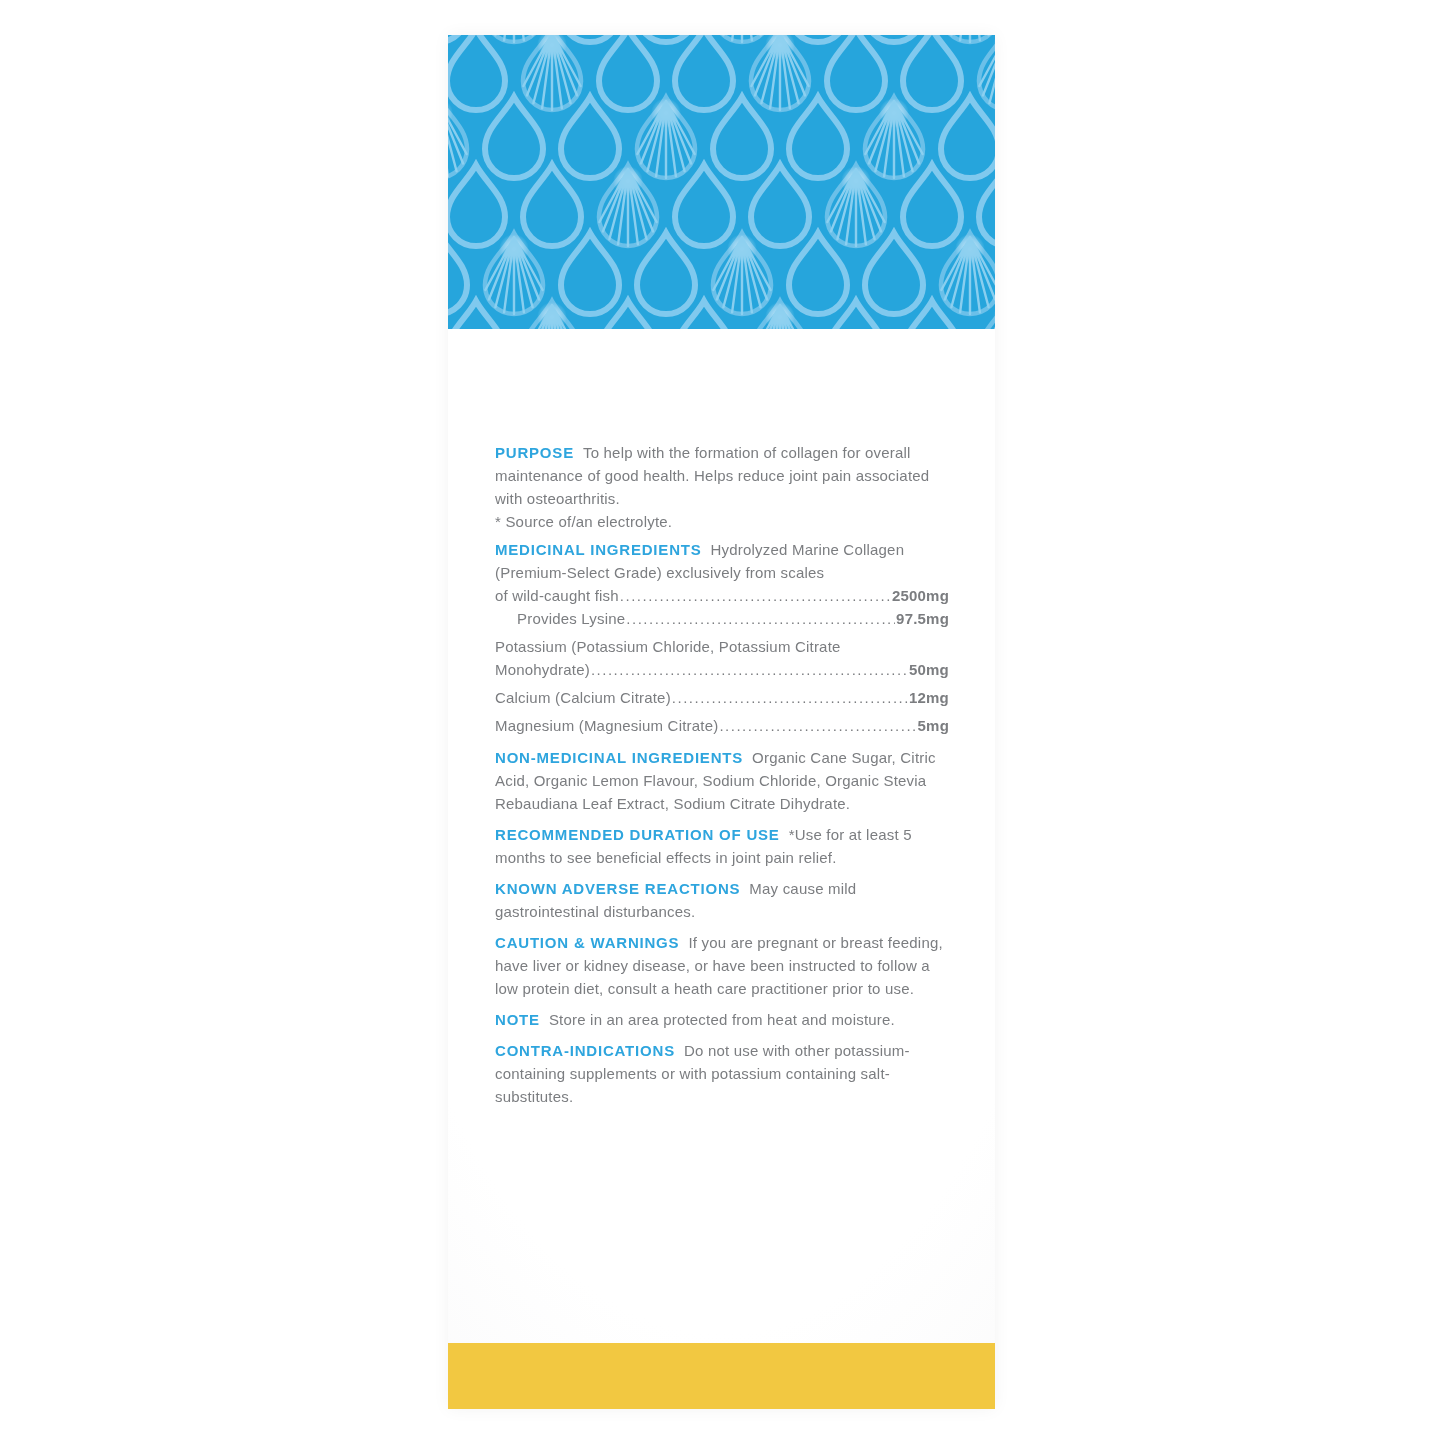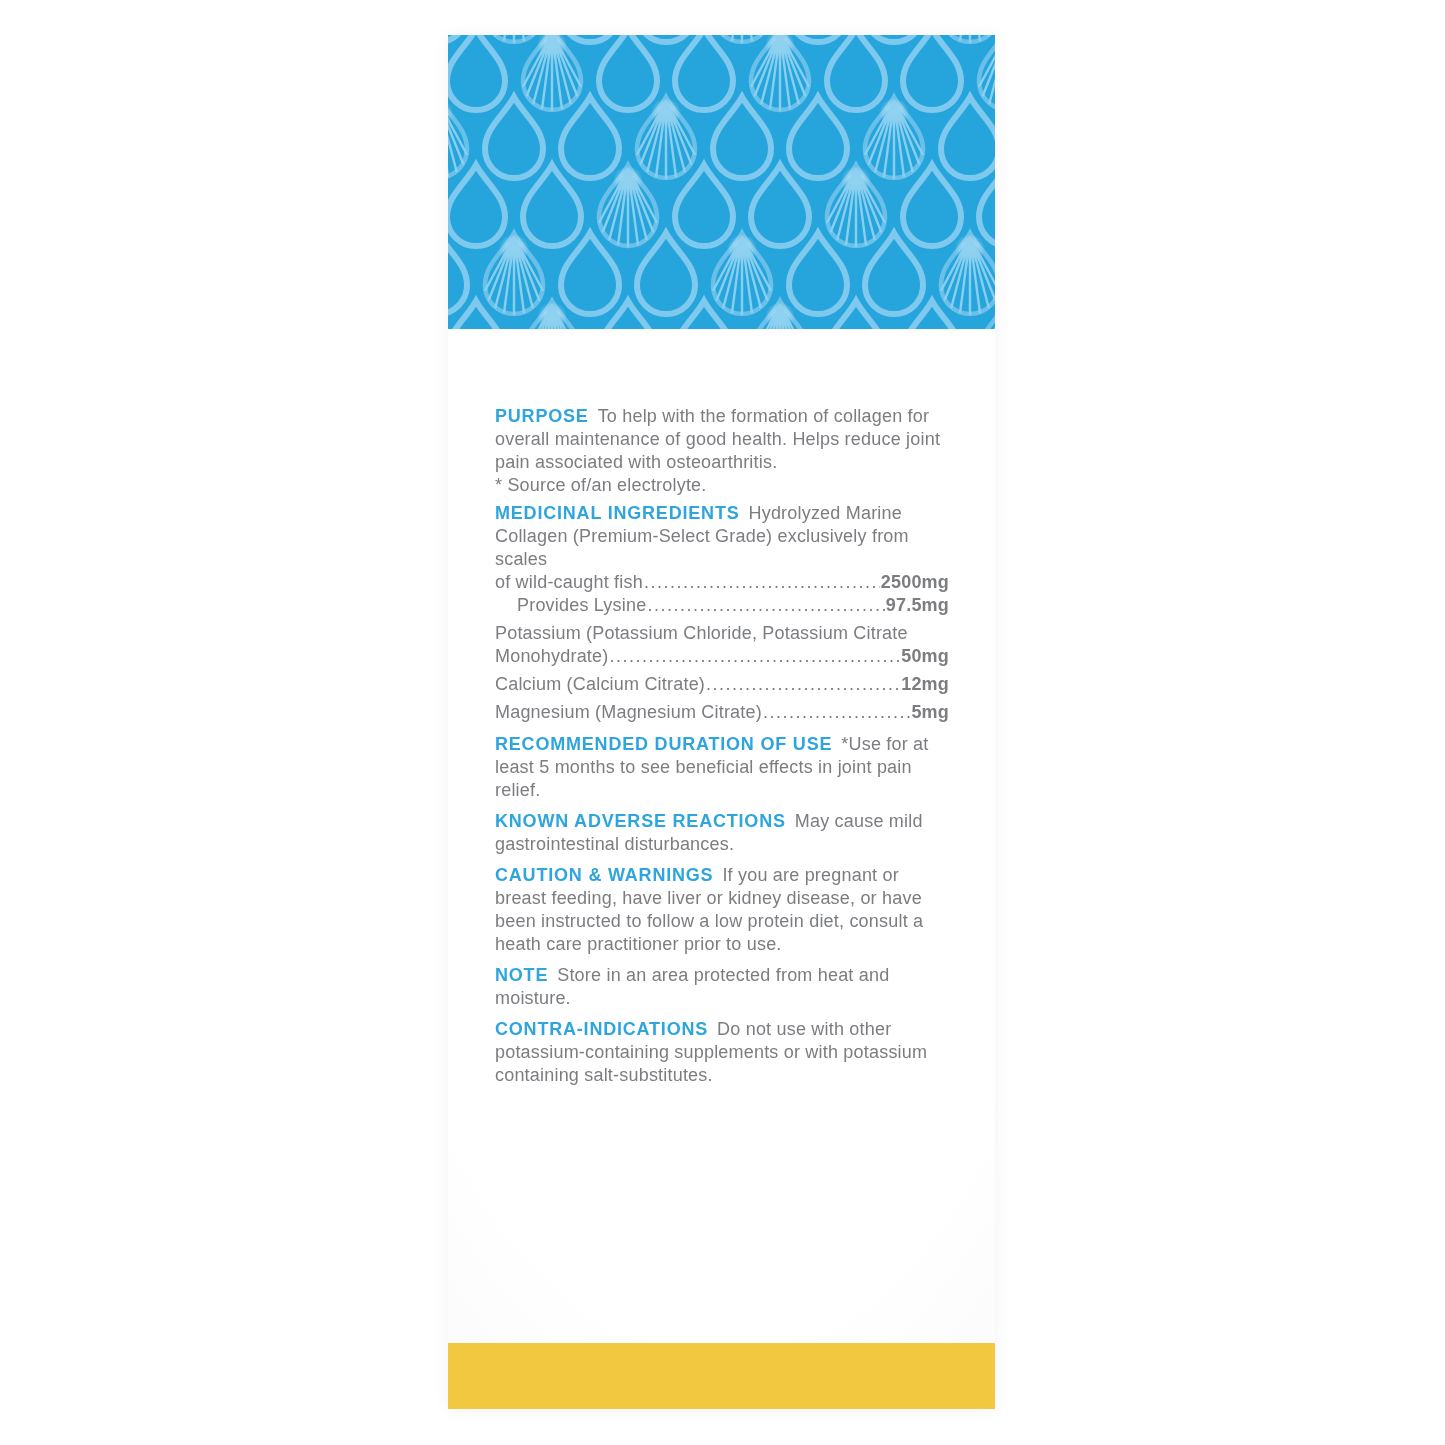--- a/index.html
+++ b/index.html
@@ -14,23 +14,24 @@
     display:flex; flex-direction:column;
     background:radial-gradient(120% 90% at 50% 45%, #ffffff 55%, #f5f5f6 100%);
     box-shadow:0 0 16px rgba(0,0,0,0.05);
   }
   .pattern-header { width:547px; height:294px; flex:none; overflow:hidden; }
   .pattern-header svg { display:block; }
   .content {
     flex:1 1 auto;
     padding:76px 46px 0 47px;
     color:#7b7d80;
-    font-size:18px;
+    font-size:15px;
     line-height:23px;
     letter-spacing:0.2px;
+    margin-top:36px;
   }
   .sec { margin:0 0 8px 0; }
   .sec.tight { margin-bottom:0; }
   .hd {
     color:#2ea5de; font-weight:bold; letter-spacing:0.8px; margin-right:9px;
   }
   .footnote { margin:0 0 5px 0; }
   .lrow { display:flex; align-items:flex-end; }
   .lrow .nm { white-space:nowrap; flex:none; }
   .lrow .dots {
@@ -133,20 +134,21 @@
         <span class="dots">................................................................................................................................</span>
         <span class="val">12mg</span>
       </div>
       <div class="mgroup lrow">
         <span class="nm">Magnesium (Magnesium Citrate)</span>
         <span class="dots">................................................................................................................................</span>
         <span class="val">5mg</span>
       </div>
     </div>
 
+    <p class="sec"><span class="hd">NON-MEDICINAL INGREDIENTS</span><span>Organic Cane Sugar, Citric Acid, Organic Lemon Flavour, Sodium Chloride, Organic Stevia Rebaudiana Leaf Extract, Sodium Citrate Dihydrate.</span></p>
 
 
     <p class="sec"><span class="hd">RECOMMENDED DURATION OF USE</span><span>*Use for at least 5 months to see beneficial effects in joint pain relief.</span></p>
 
     <p class="sec"><span class="hd">KNOWN ADVERSE REACTIONS</span><span>May cause mild gastrointestinal disturbances.</span></p>
 
     <p class="sec"><span class="hd">CAUTION &amp; WARNINGS</span><span>If you are pregnant or breast feeding, have liver or kidney disease, or have been instructed to follow a low protein diet, consult a heath care practitioner prior to use.</span></p>
 
     <p class="sec"><span class="hd">NOTE</span><span>Store in an area protected from heat and moisture.</span></p>
 

